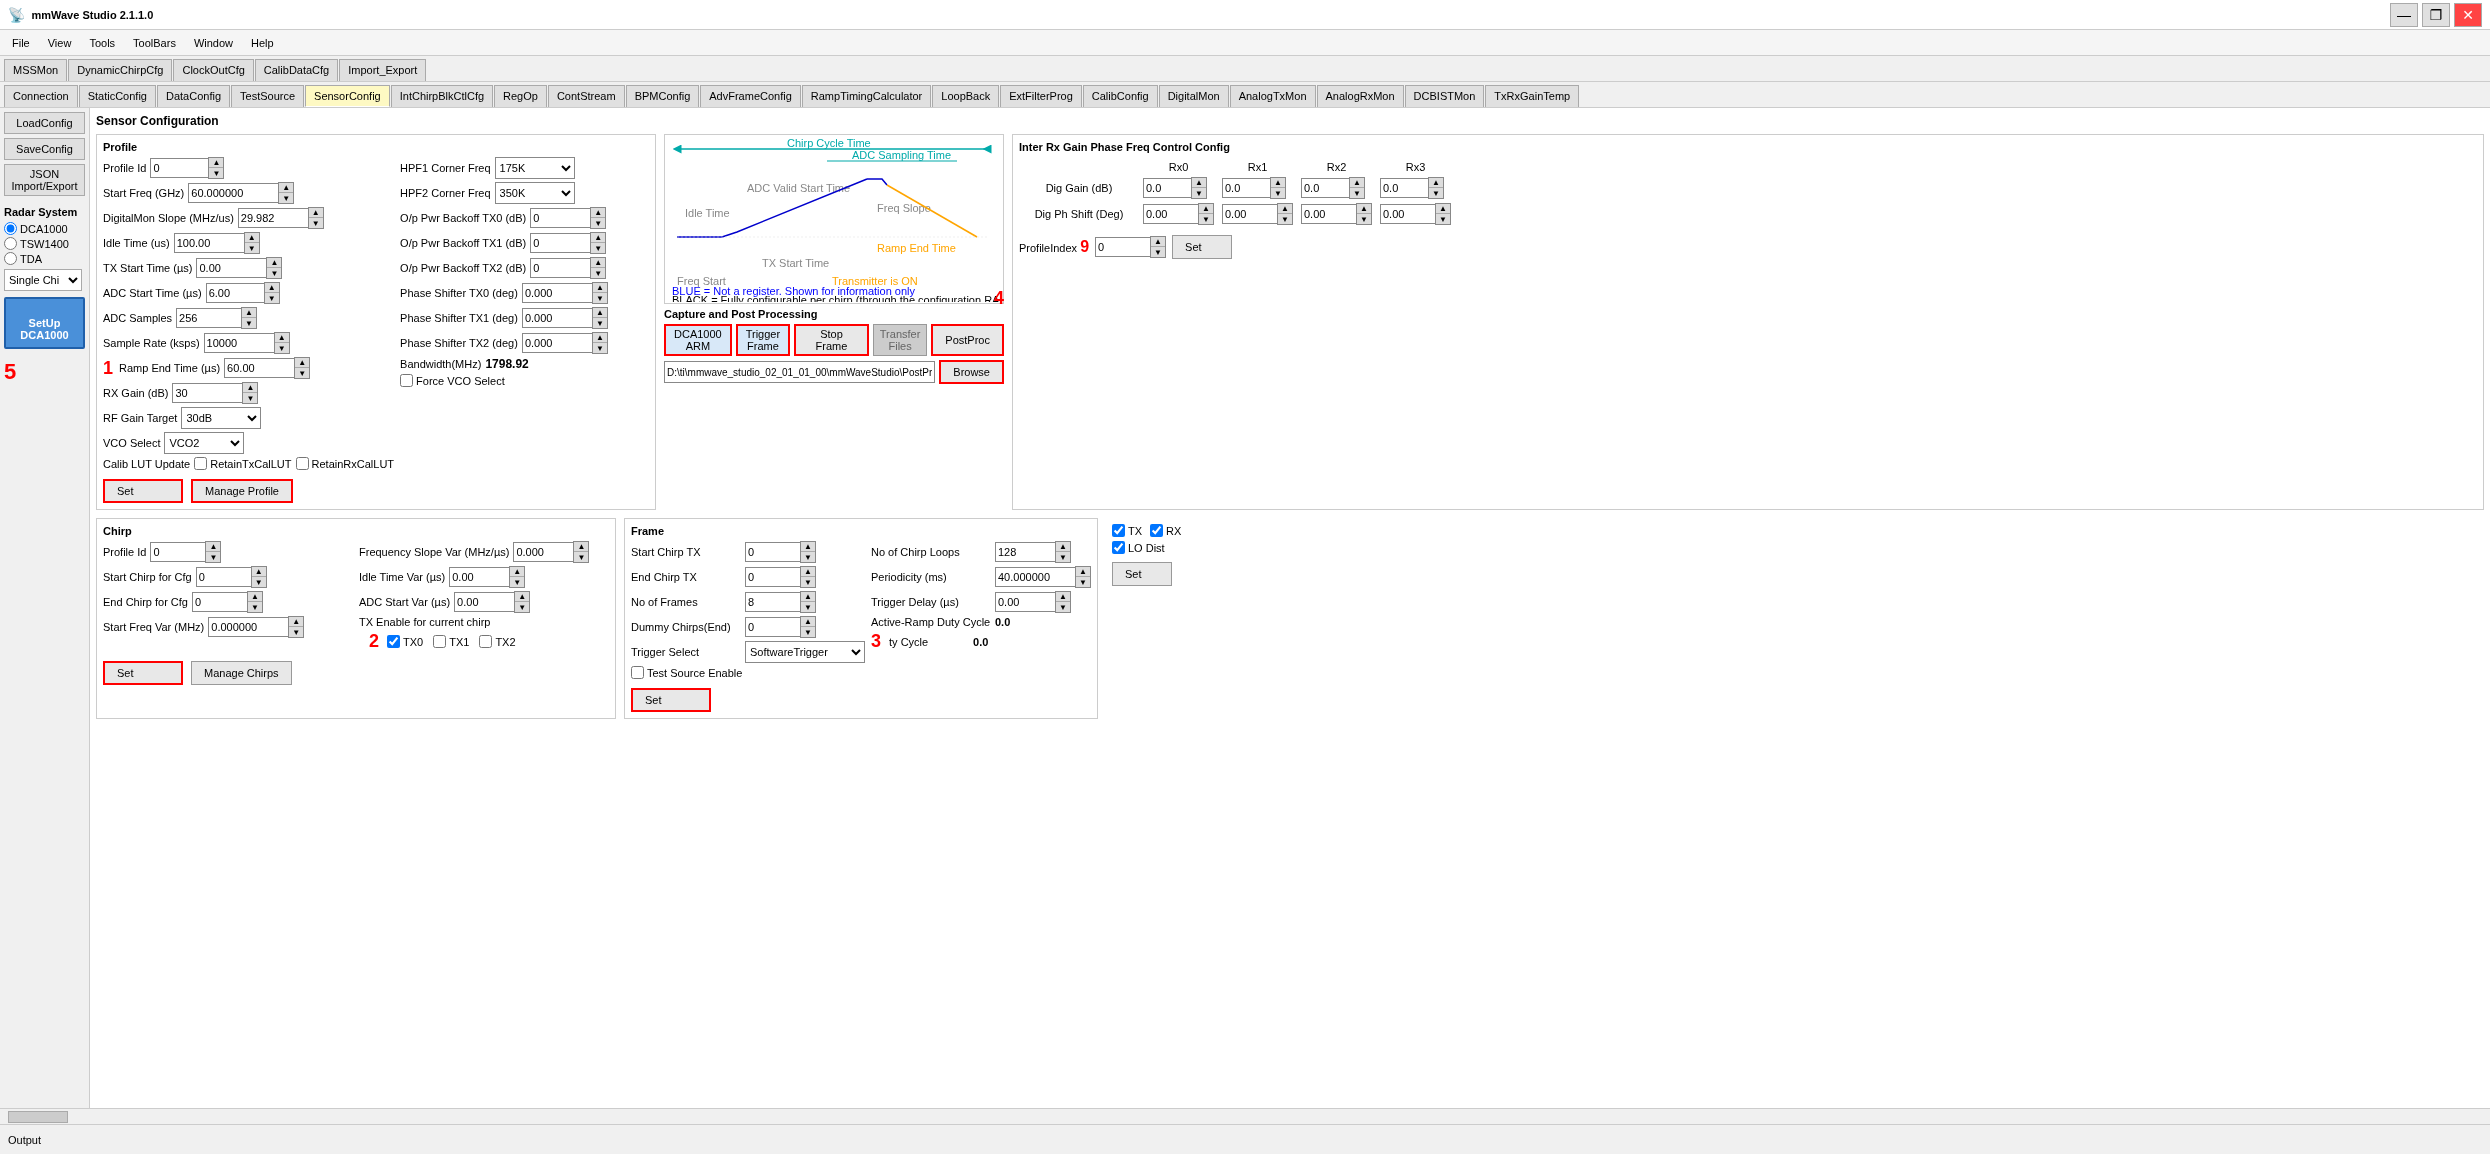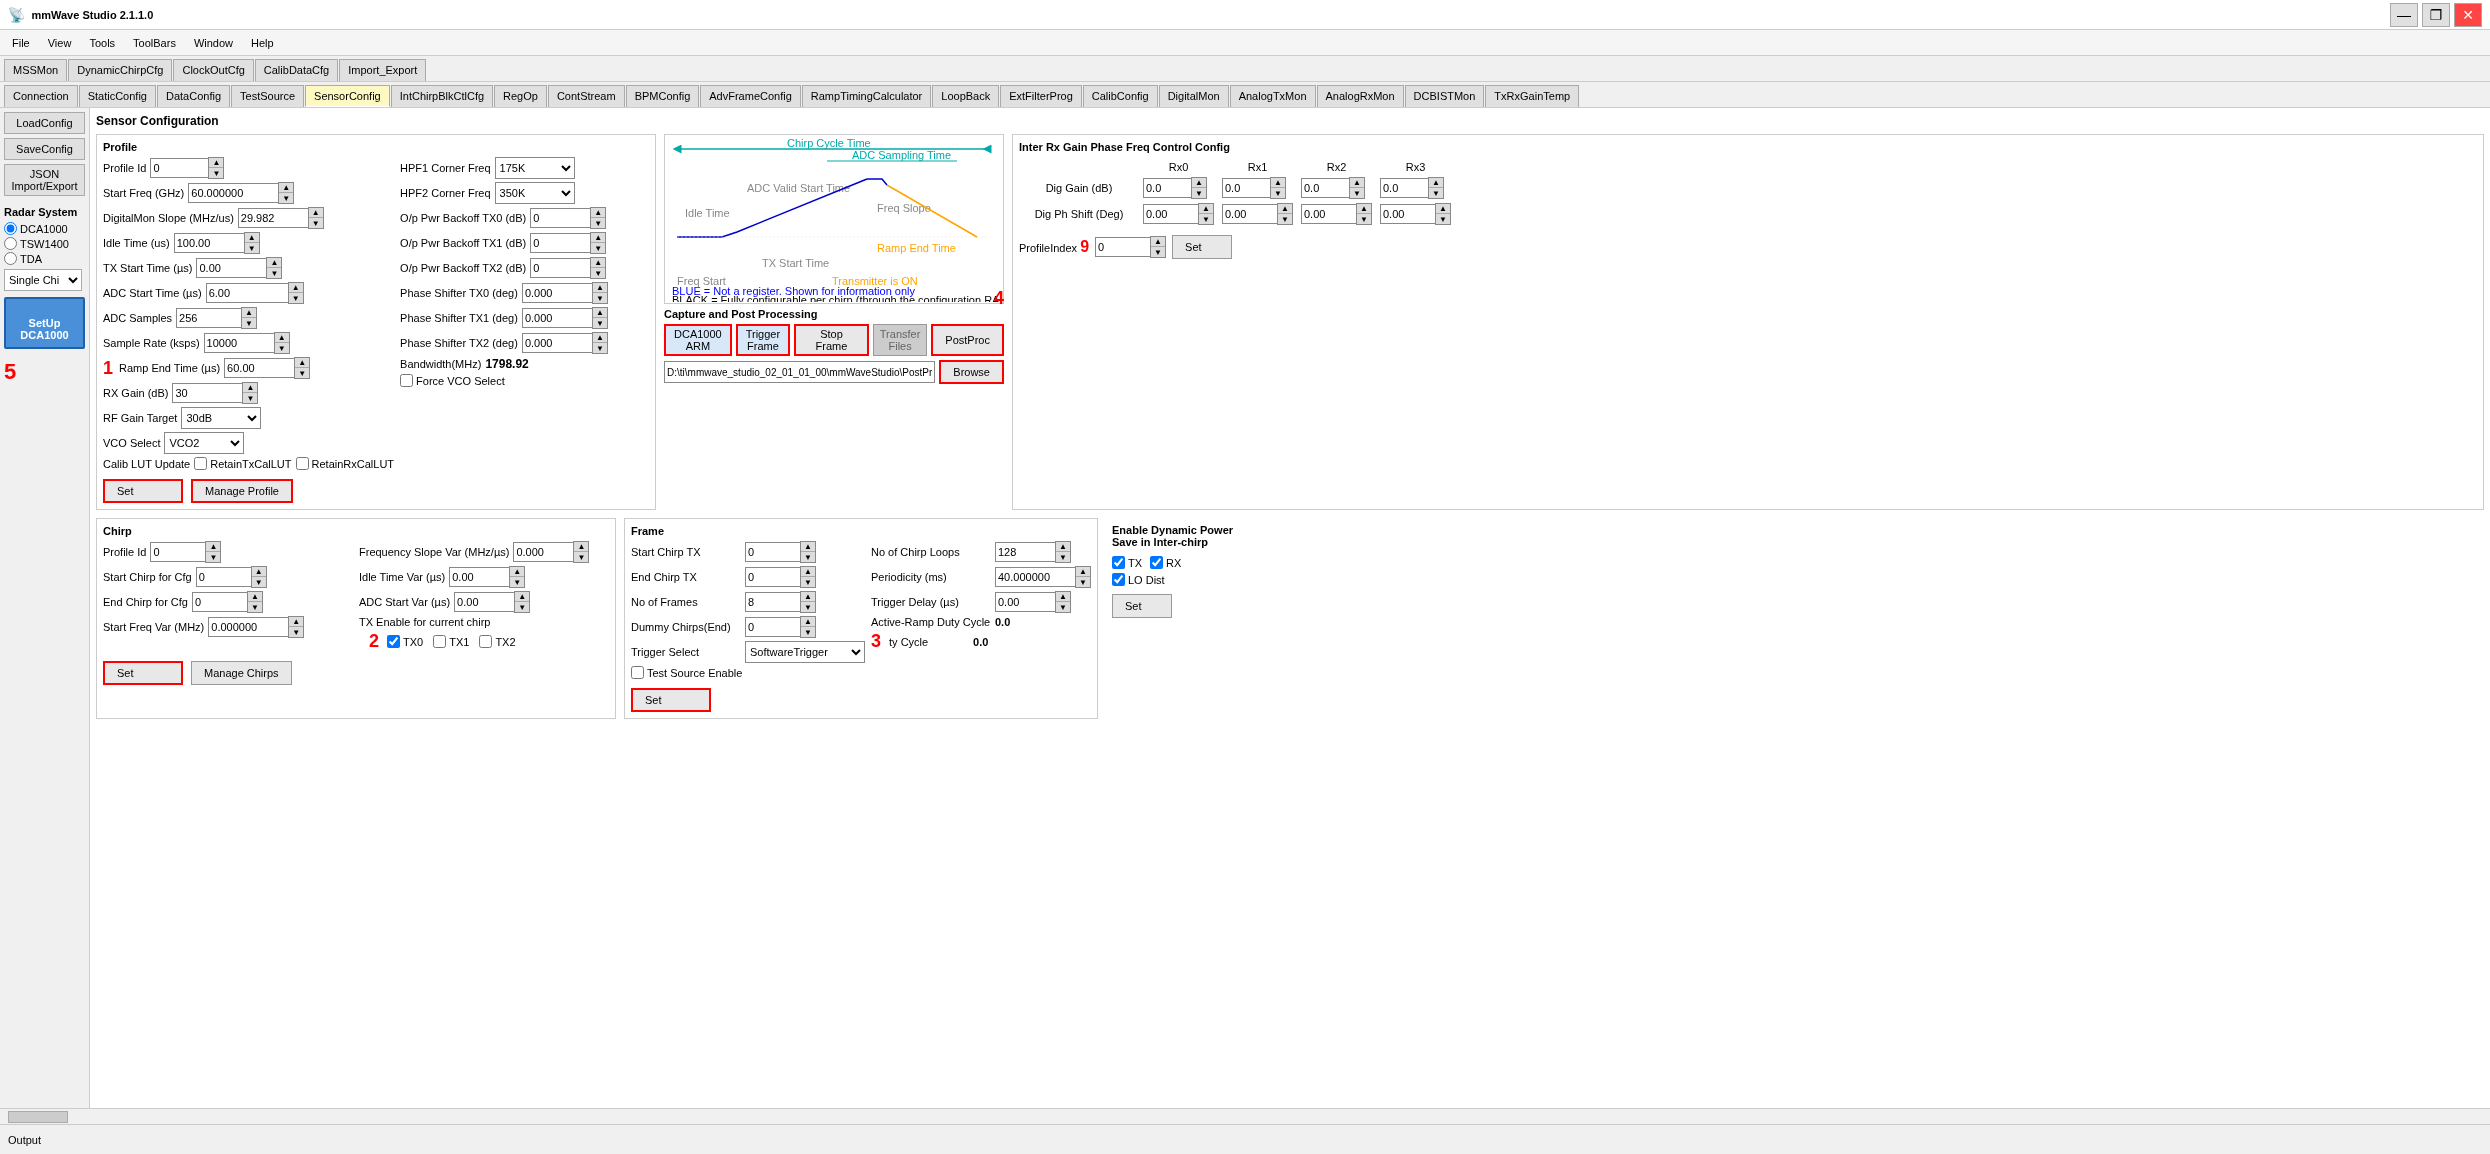--- a/index.html
+++ b/index.html
@@ -218,21 +218,21 @@
                   <input class="spin-inp inp" style="width: 70px;" value="0.00">
                   <div class="spin-btns">
                       <button class="spin-up">▲</button>
                       <button class="spin-dn">▼</button>
                     </div>
                 </div>
               </div>
               <div class="inline-row">
                 <span class="lbl">ADC Start Time (µs)</span>
                 <div class="spin-wrap">
-                  <input class="spin-inp inp" style="width: 82px;" value="6.00">
+                  <input class="spin-inp inp" style="width: 58px;" value="6.00">
                   <div class="spin-btns">
                       <button class="spin-up">▲</button>
                       <button class="spin-dn">▼</button>
                     </div>
                 </div>
               </div>
               <div class="inline-row">
                 <span class="lbl">ADC Samples</span>
                 <div class="spin-wrap">
                   <input class="spin-inp inp" style="width: 65px;" value="256">
@@ -770,22 +770,20 @@
                 <span style="font-weight:bold;">0.0</span>
               </div>
             </div>
           </div>
           <div style="margin-top:6px;">
             <button class="btn red-box-block" style="width:80px;border:2px solid red;">Set</button>
           </div>
         </div>
 
         <div style="padding:6px; flex:1;">
-          <div style="font-weight:bold;white-space:pre-line;margin-bottom:8px;font-size:11px;">Enable Dynamic Power
-Save in Inter-chirp</div>
           <div style="display:flex; gap:8px; align-items:center;">
             <label class="checkbox-label">
               <input type="checkbox" checked="" style=""> 
                 <span>TX</span>
             </label>
             <label class="checkbox-label">
               <input type="checkbox" checked="" style=""> 
                 <span>RX</span>
             </label>
           </div>

